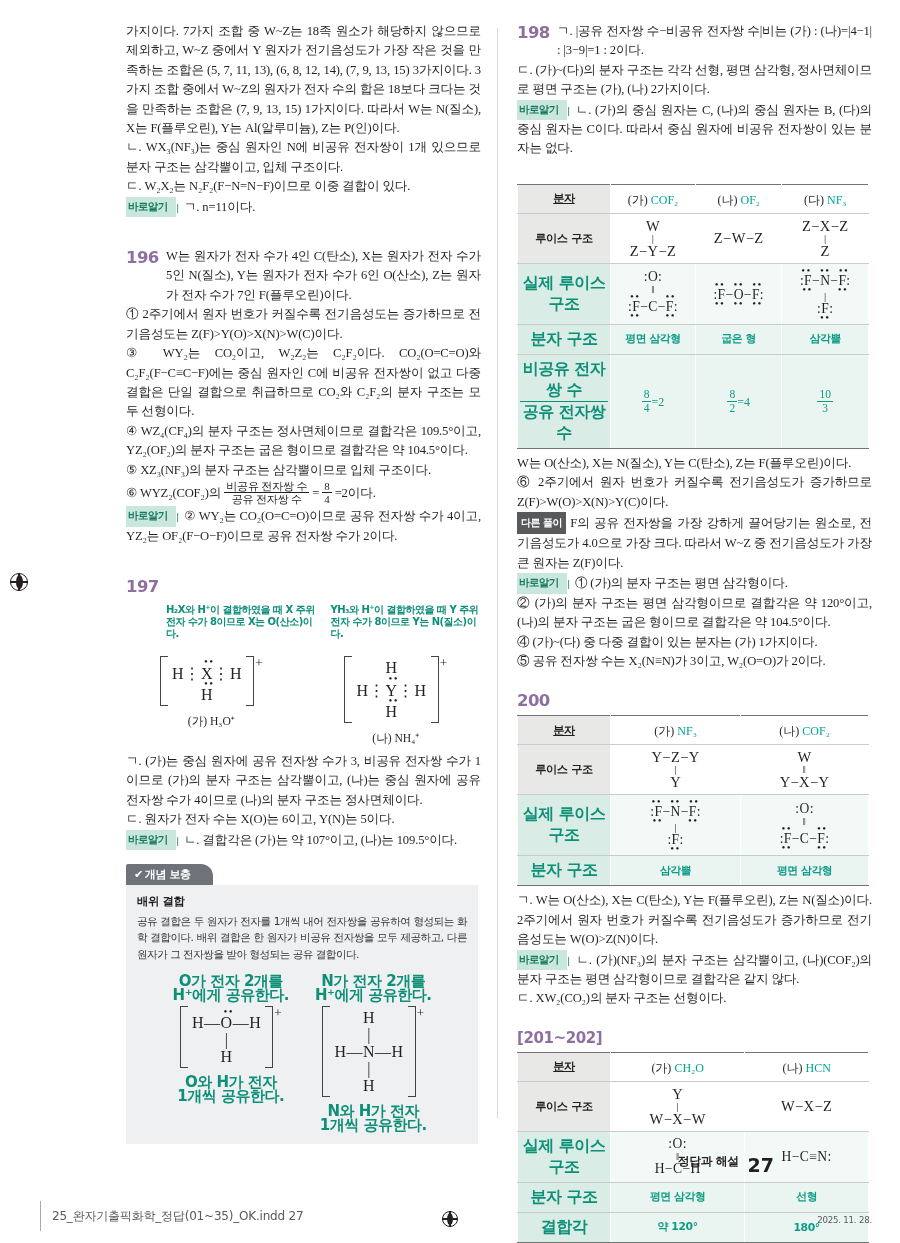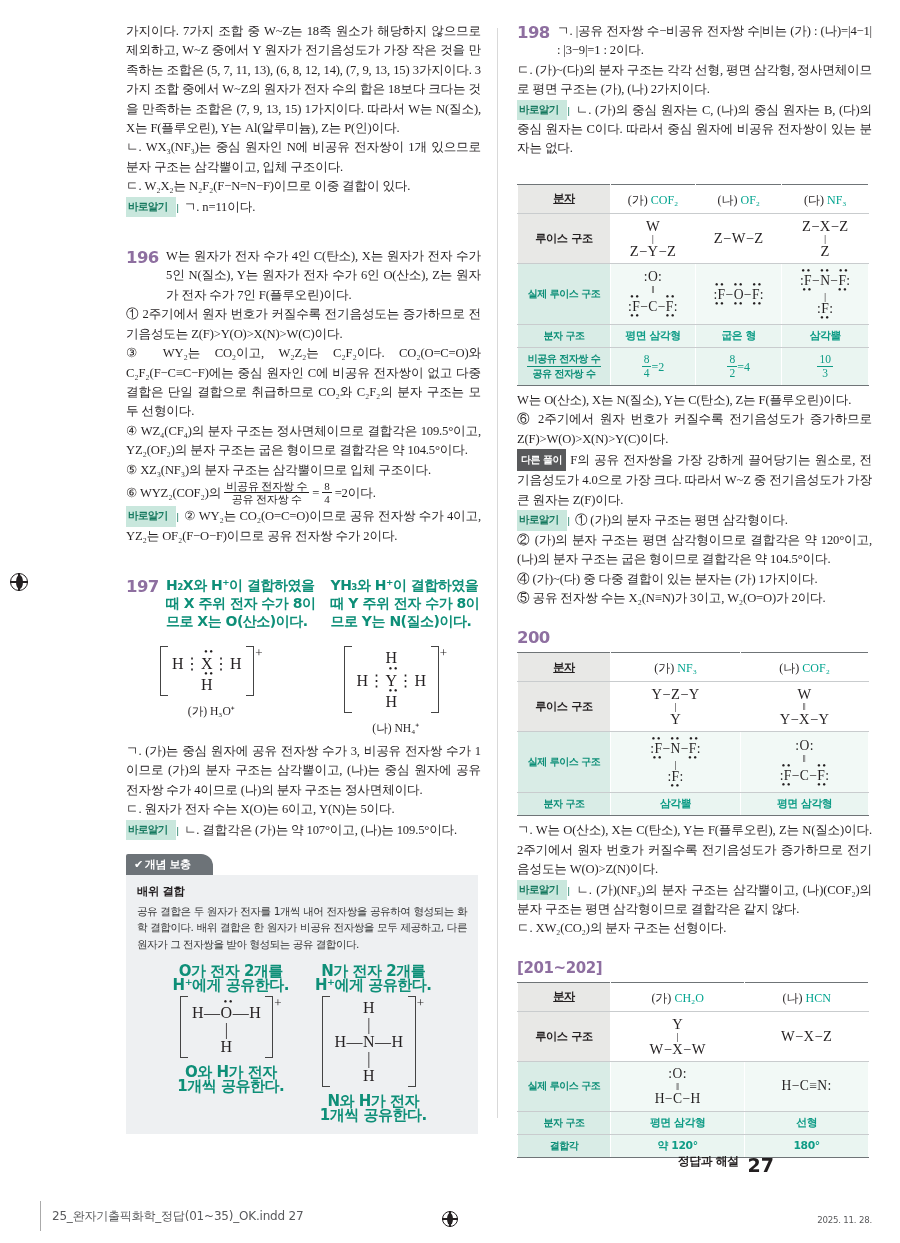--- a/index.html
+++ b/index.html
@@ -61,22 +61,23 @@
     font-family:"DejaVu Sans", sans-serif;
     font-weight:bold;font-size:10px;
     padding:1px 4px 2px 4px;letter-spacing:-0.5px;
     vertical-align:1px;
   }
   .teal{color:#00a48f;}
 
   
   .b197 .cap{
     font-family:"DejaVu Sans", sans-serif;
-    font-size:14px;line-height:18px;color:#0e8f78;font-weight:bold;
+    font-size:10px;line-height:12px;color:#0e8f78;font-weight:bold;
     letter-spacing:-0.5px;
+    margin-top:28px;
   }
   .two-col{display:flex;gap:14px;}
   .two-col > div{flex:1 1 50%;}
   .lewis-wrap{
     font-family:"Liberation Serif", serif;
     text-align:center;margin-top:10px;
   }
   .brkt{display:inline-flex;align-items:stretch;}
   .brkt .bl,.brkt .br{
     width:7px;border-top:1.4px solid #444;border-bottom:1.4px solid #444;
@@ -129,21 +130,21 @@
   table.ctab td,table.ctab th{
     border:1px solid #ffffff;
     border-bottom:1px solid #c9ccce;
     text-align:center;vertical-align:middle;
     padding:4px 2px;
   }
   table.ctab tr:first-child td{border-top:1.4px solid #6f7477;}
   table.ctab tr:last-child td{border-bottom:1.4px solid #6f7477;}
   .th-head{background:#e8e8e6;font-weight:bold;font-size:11.2px;color:#231f20;letter-spacing:-0.4px;text-decoration:underline;}
   .th-row{background:#e8e8e6;font-weight:bold;font-size:11.2px;color:#231f20;letter-spacing:-0.4px;}
-  .th-row-g{background:#d9ece6;font-weight:bold;font-size:10px;color:#0e8f78;letter-spacing:-0.5px;}
+  .th-row-g{background:#d9ece6;font-weight:bold;font-size:16px;color:#0e8f78;letter-spacing:-0.5px;}
   .cell-white{background:#ffffff;}
   .cell-mint{background:#f2f9f6;}
   .cell-mint2{background:#eaf5f1;}
   .mol{font-family:"Liberation Serif", serif;font-size:12px;color:#231f20;}
   .mol .teal{color:#00a48f;}
   .lewisc{font-family:"Liberation Serif", serif;font-size:14.5px;line-height:16px;color:#231f20;letter-spacing:0.4px;}
   .lewisc.sm{font-size:13.6px;}
   .valtxt{font-family:"DejaVu Sans", sans-serif;font-size:10.8px;color:#0e9c86;font-weight:bold;letter-spacing:-0.4px;}
   .valtxt2{font-family:"Liberation Serif", serif;font-size:12px;color:#0e9c86;}
   .dotline{letter-spacing:1.4px;font-size:11px;line-height:5px;display:block;}

